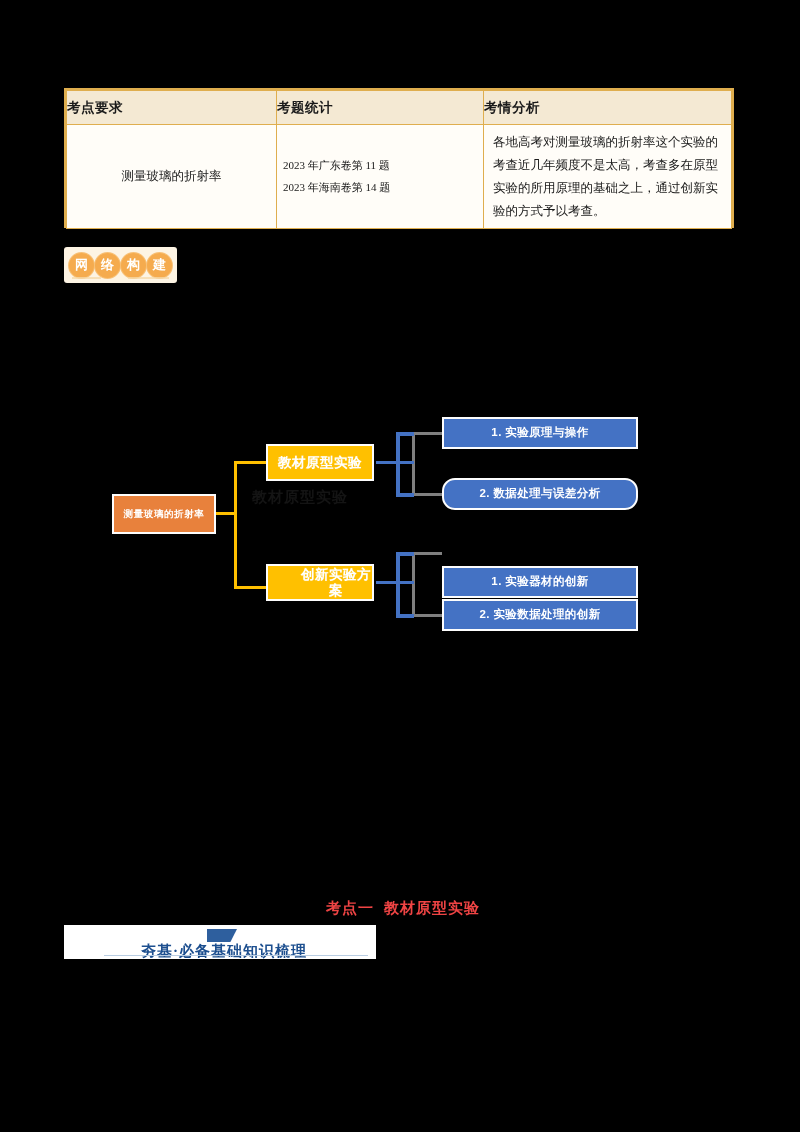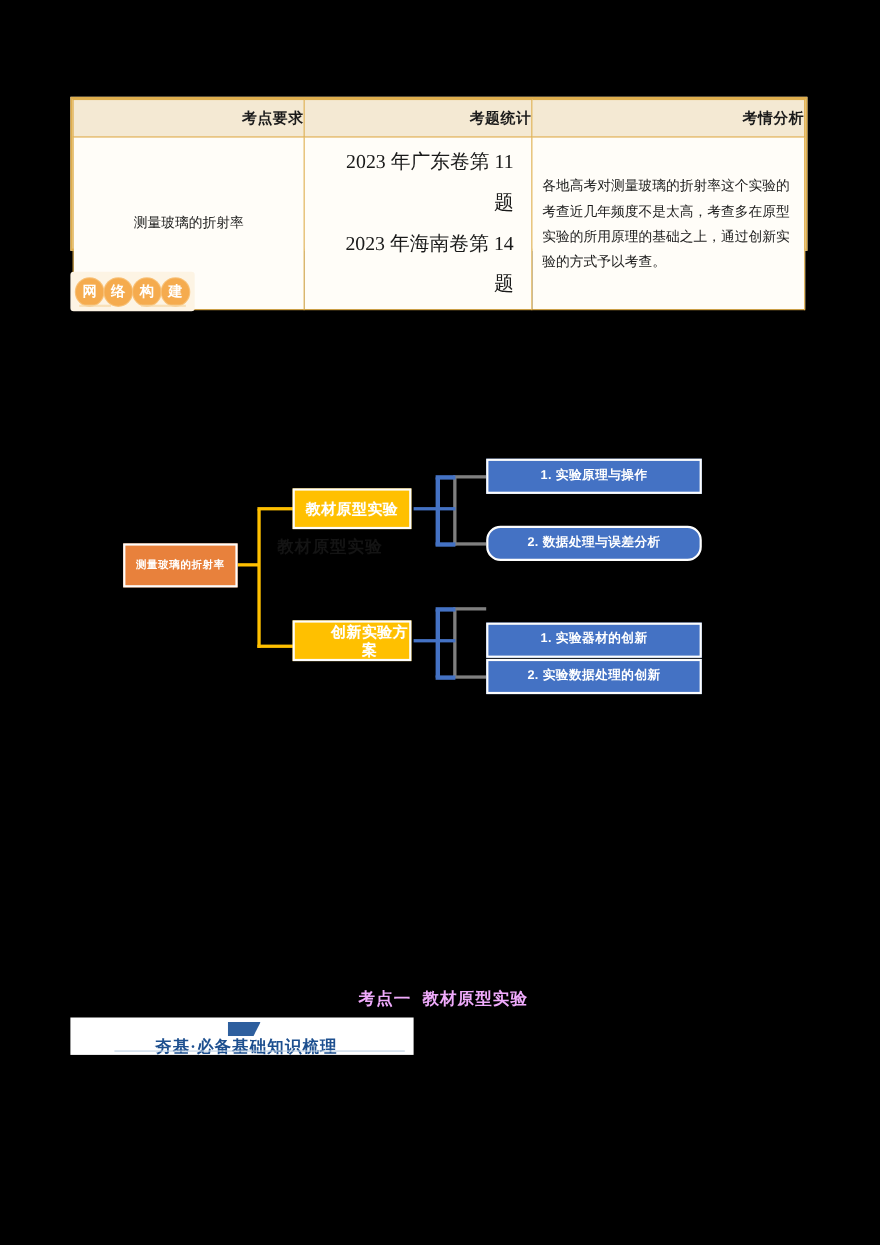--- a/index.html
+++ b/index.html
@@ -22,28 +22,28 @@
   .exam-table th, .exam-table td {
     border: 1px solid #dfae4e;
     vertical-align: middle;
   }
   .exam-table thead th {
     background: #f4e9d3;
     height: 34px;
     font-size: 13.5px;
     font-weight: bold;
     color: #1a1a1a;
-    text-align: right;
+    text-align: left;
     letter-spacing: .5px;
   }
   .exam-table tbody td { background: #fffdf8; color: #1a1a1a; }
   .col-a { width: 210px; }
   .col-b { width: 207px; }
   .cell-req { text-align: center; font-size: 12.5px; }
-  .cell-stats { text-align: right; font-size: 18px; line-height: 2.05; padding: 4px 16px; }
+  .cell-stats { text-align: left; font-size: 11px; line-height: 2.05; padding: 4px 6px; }
   .cell-analysis { text-align: left; font-size: 12.5px; line-height: 1.85; padding: 6px 9px 4px 9px; }
   .stat-line { display: block; }
 
   
   .netbuild {
     position: absolute; left: 64px; top: 247px;
     width: 113px; height: 36px;
     background: #fdf4e4;
     border-radius: 3px;
     display: flex; align-items: center; justify-content: center; gap: 1px;
@@ -134,21 +134,21 @@
     position: absolute; left: 152px; top: 80px; width: 190px; height: 22px;
     color: #141414; font-size: 15px; font-weight: bold; letter-spacing: 1px;
     font-family: "Liberation Sans", "DejaVu Sans", sans-serif;
     overflow: hidden; white-space: nowrap;
   }
 
   
   .kaodian-banner {
     position: absolute; left: 305px; top: 897px;
     width: 196px; height: 22px;
-    color: #f0abfc; font-size: 15px; font-weight: bold;
+    color: #ef4444; font-size: 15px; font-weight: bold;
     letter-spacing: 1px;
     font-family: "Liberation Sans", "DejaVu Sans", sans-serif;
     display: flex; align-items: center; justify-content: center;
     white-space: nowrap; overflow: hidden;
   }
   .kd-sep { display: inline-block; width: 10px; }
 
   
   .strip {
     position: absolute; left: 64px; top: 925px;

